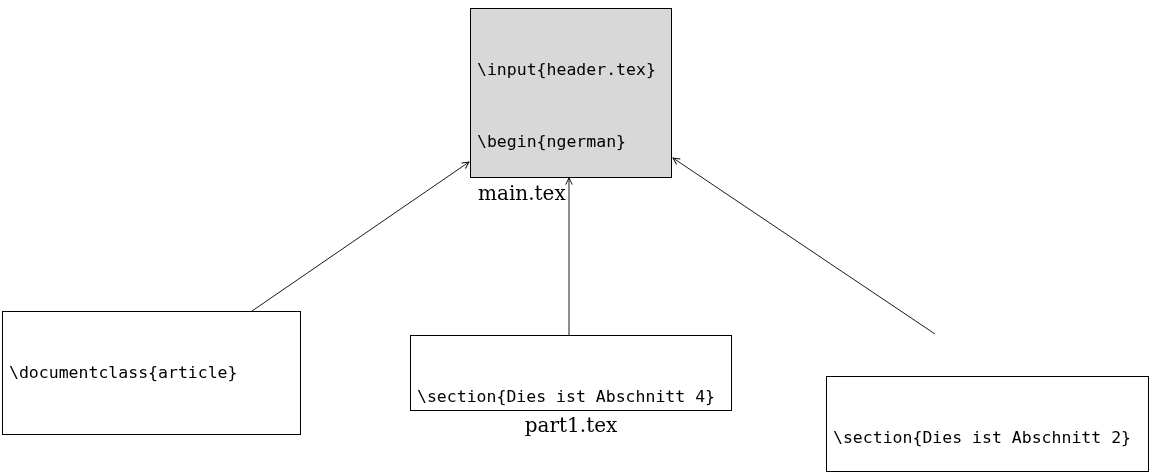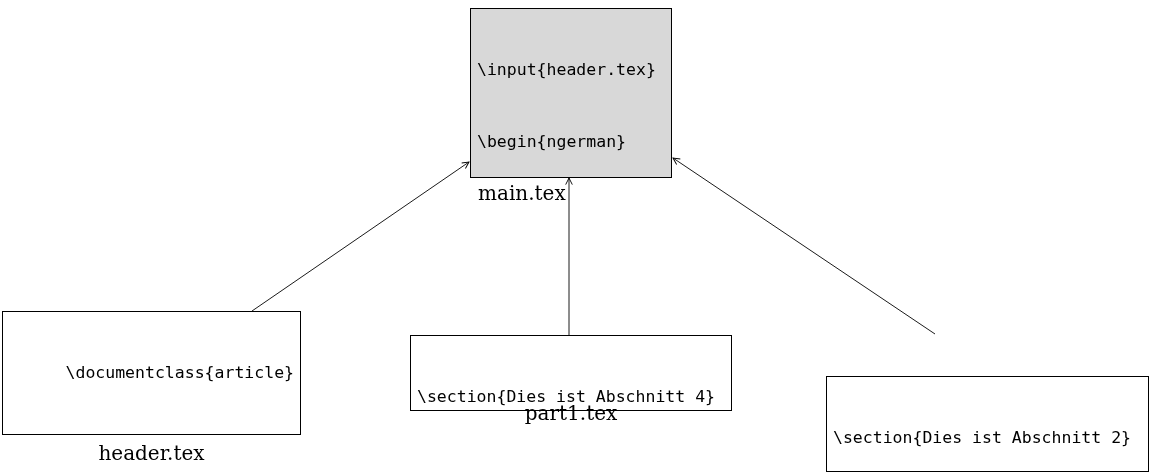--- a/index.html
+++ b/index.html
@@ -73,35 +73,34 @@
     <div class="code-line">\input{header.tex}</div>
     <div class="code-line">\begin{ngerman}</div>
     
     
     
     
     
   </div>
   <div class="file-label" style="left:478px; top:182px;">main.tex</div>
 
-  <div class="file-box" style="left:2px; top:311px; width:299px; height:124px;text-align:right;">
+  <div class="file-box" style="left:2px; top:311px; width:299px; height:124px;">
     <div class="code-line">\documentclass{article}</div>
     <div class="code-line">\usepackage[ngerman]{babel}</div>
     
     
     
   </div>
-  <div class="file-label centered" style="left:2px; top:442px; width:299px;">header.tex</div>
 
   <div class="file-box" style="left:410px; top:335px; width:322px; height:76px;">
     <div class="code-line">\section{Dies ist Abschnitt 4}</div>
     
     
   </div>
-  <div class="file-label centered" style="left:410px; top:402px; width:322px;text-align:center;">part1.tex</div>
+  <div class="file-label centered" style="left:410px; top:414px; width:322px;text-align:center;">part1.tex</div>
 
   <div class="file-box" style="left:826px; top:335px; width:323px; height:96px;margin-top:41px;">
     <div class="code-line">\section{Dies ist Abschnitt 2}</div>
     
     
   </div>
 
 </div>
 
 </body></html>

